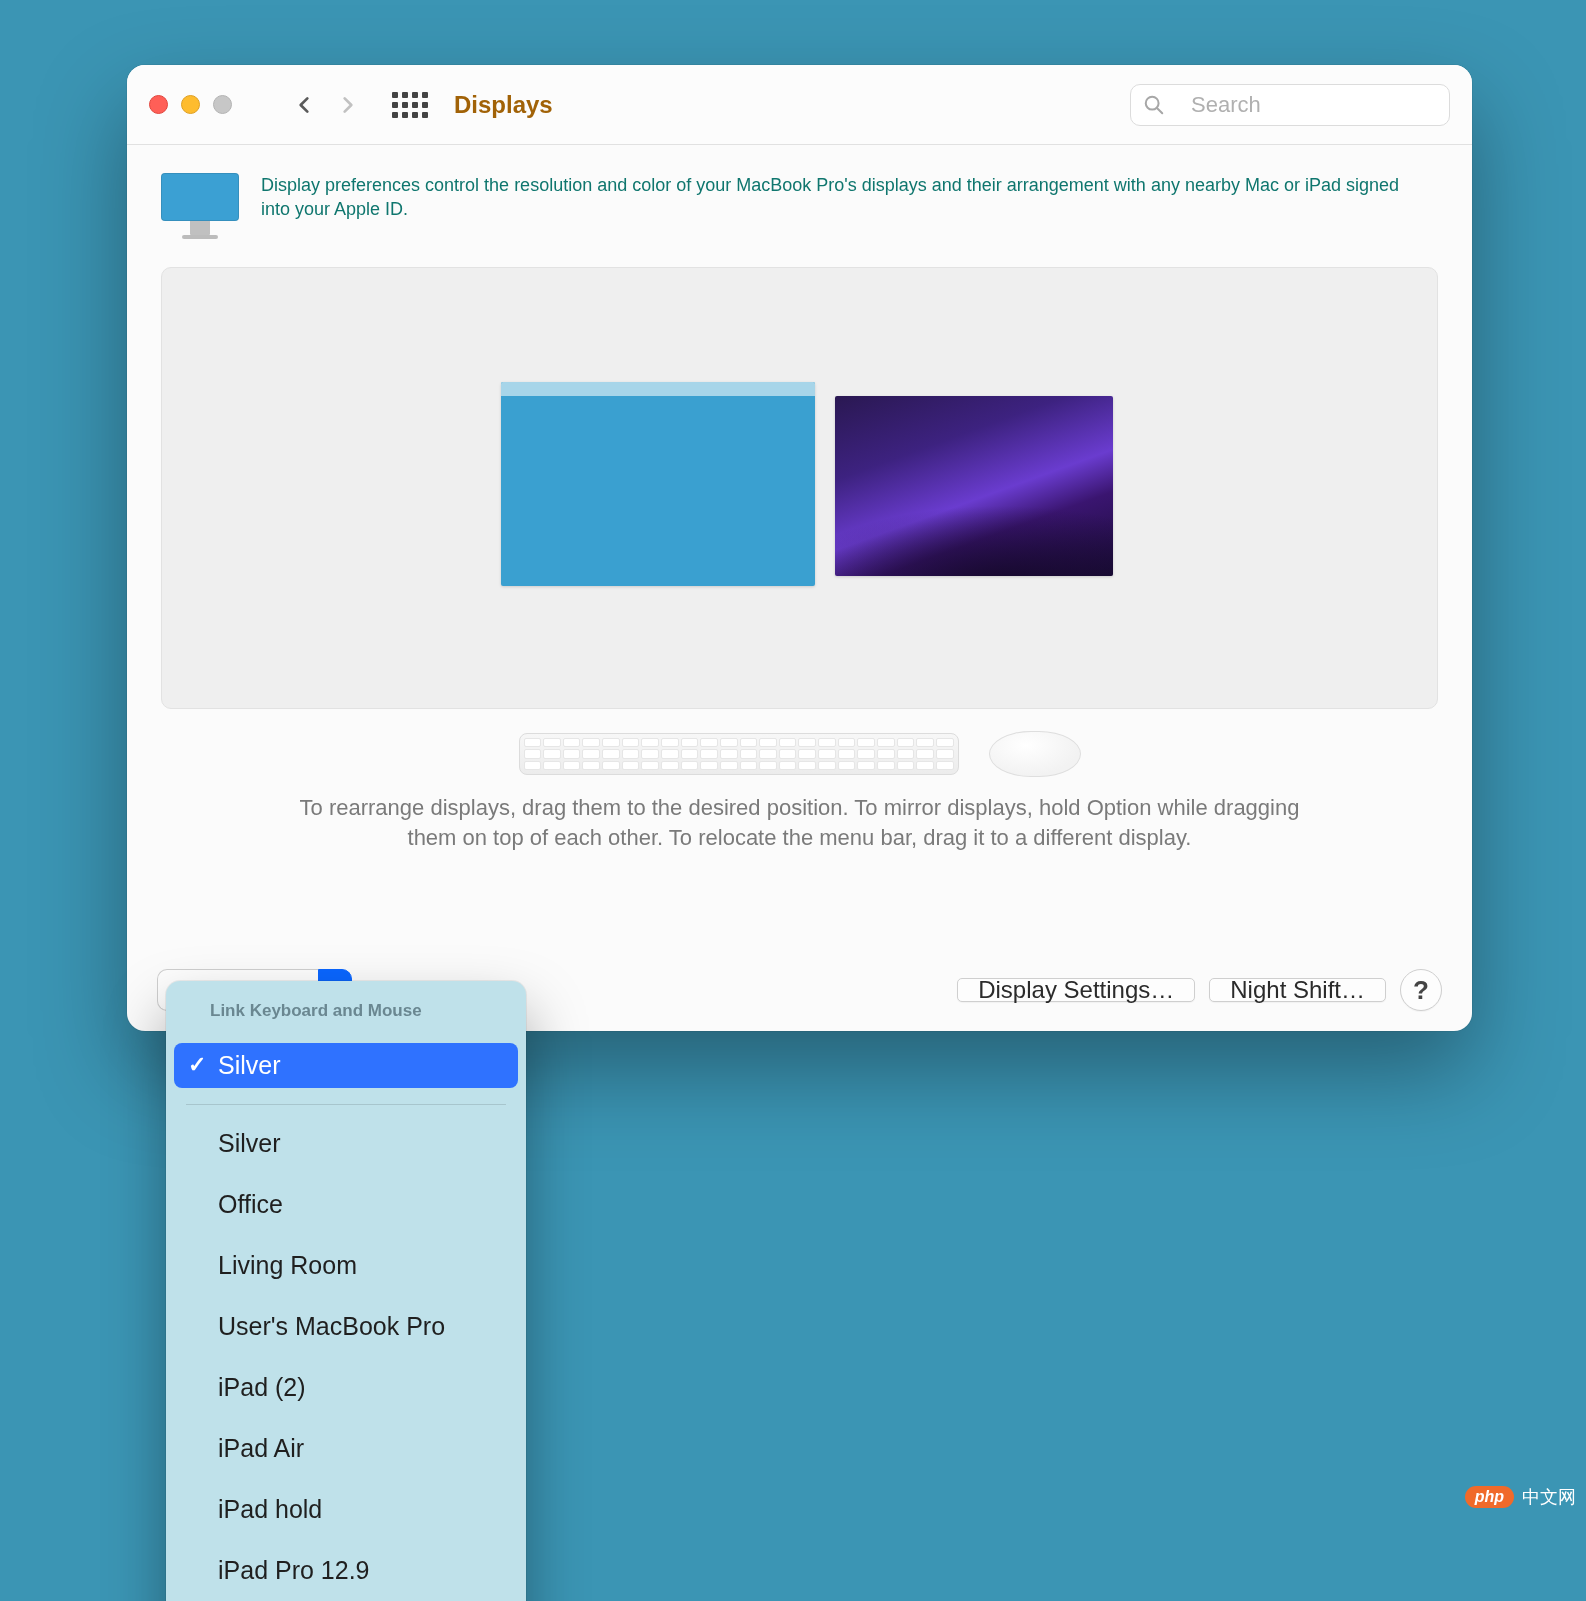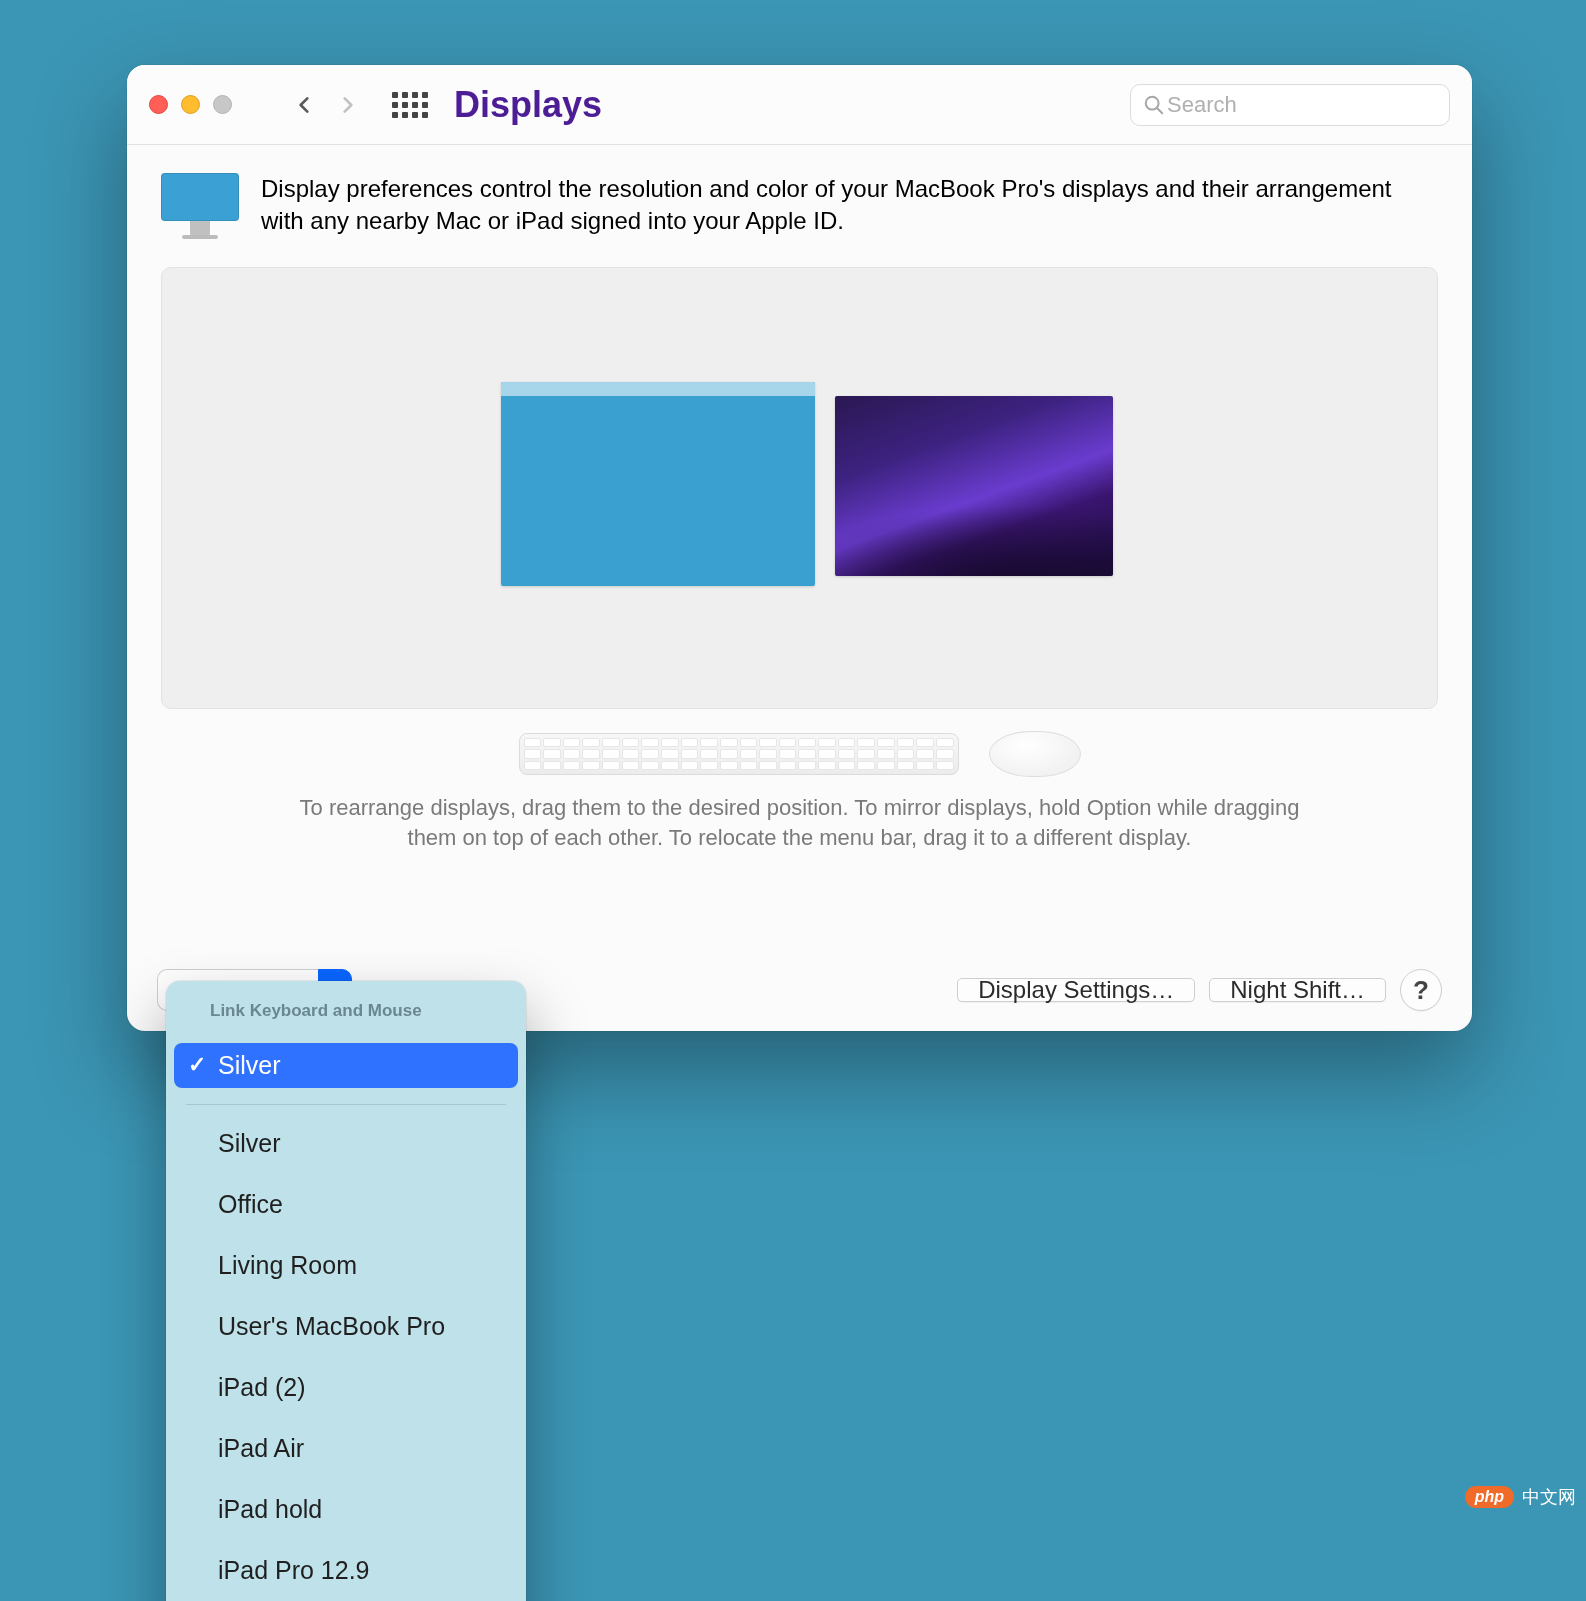--- a/index.html
+++ b/index.html
@@ -58,36 +58,36 @@
   }
   .apps-grid {
     display: grid;
     grid-template-columns: repeat(4, 6px);
     grid-template-rows: repeat(3, 6px);
     gap: 4px;
   }
   .apps-grid span { width: 6px; height: 6px; background: #444; border-radius: 1px; }
 
   .title {
-    font-size: 36px;
+    font-size: 24px;
     font-weight: 700;
-    color: #4c1d95;
+    color: #a16207;
   }
 
   .search {
     margin-left: auto;
     width: 320px;
     height: 42px;
     border: 1px solid #dcdcdc;
     border-radius: 10px;
     background: #fff;
     display: flex;
     align-items: center;
     padding: 0 12px;
-    gap: 2px;
+    gap: 26px;
     color: #a7a7a7;
   }
   .search svg { width: 22px; height: 22px; flex: 0 0 auto; }
   .search input {
     border: none; outline: none; background: transparent;
     font-size: 22px; color: #555; width: 100%;
   }
   .search input::placeholder { color: #b0b0b0; }
 
   
@@ -107,21 +107,21 @@
   }
   .intro-icon .stand {
     width: 20px; height: 14px; background: #c0c0c0;
     margin: 0 auto; border-radius: 0 0 1px 1px;
   }
   .intro-icon .foot {
     width: 36px; height: 4px; background: #bcbcbc;
     margin: 0 auto; border-radius: 2px;
   }
   .intro-text {
-    font-size: 24px; line-height: 1.35; color: #000000;
+    font-size: 18px; line-height: 1.35; color: #0f766e;
     max-width: 1150px;
   }
 
   .arrangement {
     width: 100%;
     height: 442px;
     background: #efefef;
     border: 1px solid #e2e2e2;
     border-radius: 10px;
     position: relative;

